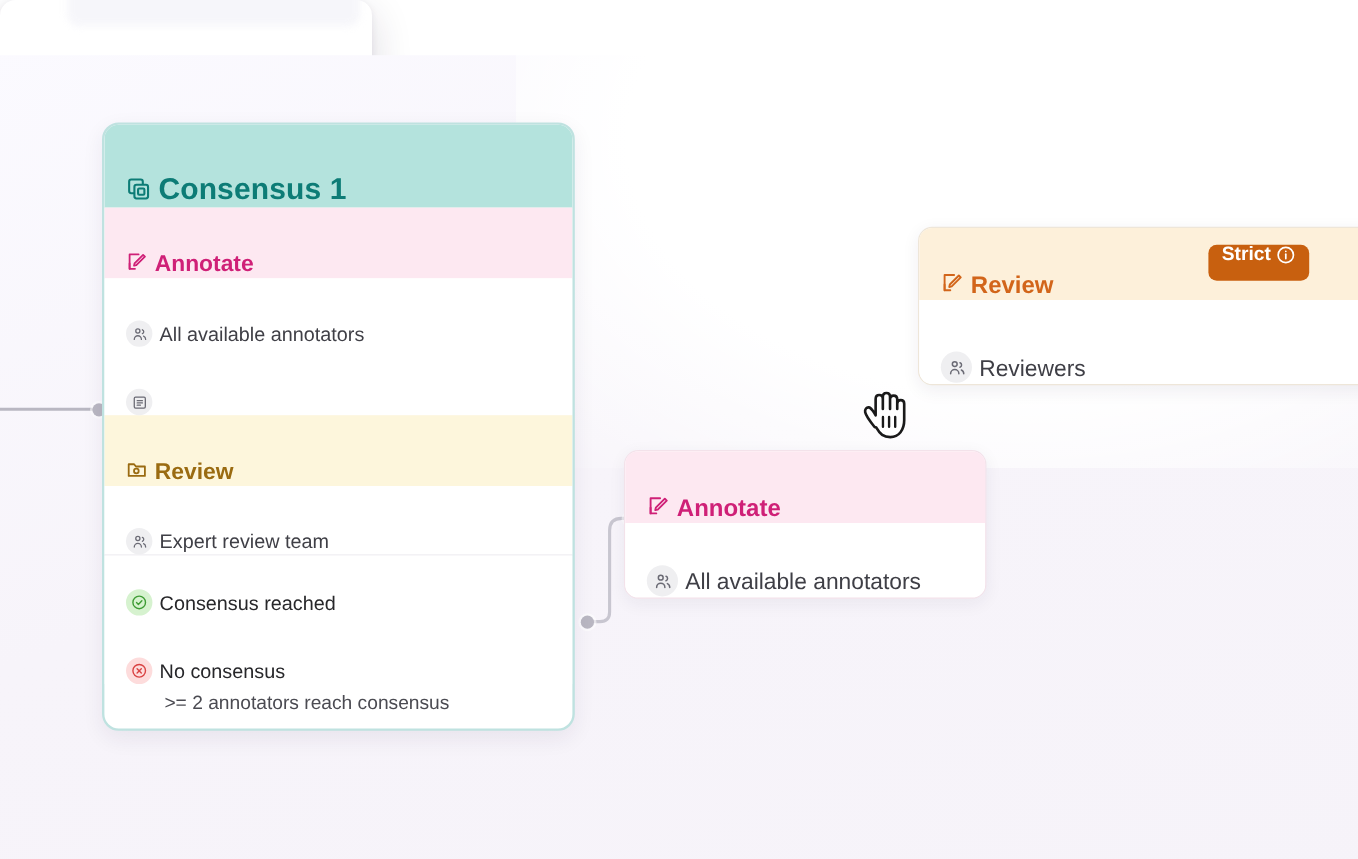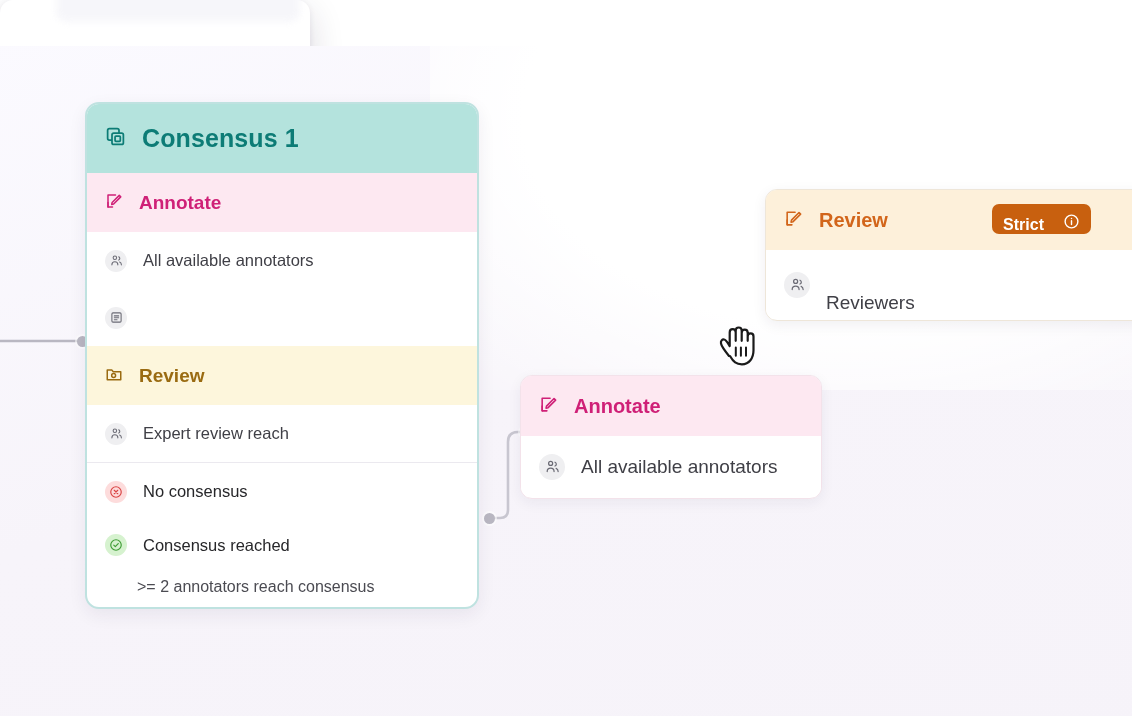--- a/index.html
+++ b/index.html
@@ -68,22 +68,22 @@
 
   
   .node {
     position: absolute;
     background: #ffffff;
     border-radius: 12px;
     overflow: hidden;
   }
   .node .row {
     display: flex;
-    align-items: center;
-    gap: 16px;
+    align-items: flex-end;
+    gap: 6px;
     padding: 0 18px;
     box-sizing: border-box;
   }
 
   
   #consensus-node {
     left: 85px;
     top: 102px;
     width: 390px;
     height: 503px;
@@ -188,22 +188,22 @@
     right: 41px;
     top: 204px;
     height: 30px;
     padding: 0 11px;
     border-radius: 7px;
     background: #c8600f;
     color: #ffffff;
     font-size: 16px;
     font-weight: bold;
     display: flex;
-    align-items: flex-end;
-    gap: 19px;
+    align-items: flex-start;
+    gap: 4px;
   }
   #review-node .body-row {
     height: 69px;
     background: #ffffff;
   }
   #review-node .body-row .label {
     font-size: 19px;
     color: #3f3f46;
     margin-top: 36px;
   }
@@ -356,43 +356,43 @@
 
     <div class="row detail-row">
       <span class="chip">
         <svg width="13" height="13" viewBox="0 0 24 24" fill="none" stroke="#6b6b75" stroke-width="2" stroke-linecap="round">
           <circle cx="9" cy="7" r="3.2"></circle>
           <path d="M3.5 20c0-3.3 2.6-5.6 5.5-5.6s5.5 2.3 5.5 5.6"></path>
           <path d="M16 5.2a3.2 3.2 0 0 1 0 6"></path>
           <path d="M17.8 14.9c2 .8 3.2 2.7 3.2 5.1"></path>
         </svg>
       </span>
-      <span class="label">Expert review reach</span>
+      <span class="label">Expert review team</span>
     </div>
 
     <div class="hr"></div>
+
+    <div class="row outcome-row" style="height:50px;">
+      <span class="chip green">
+        <svg width="14" height="14" viewBox="0 0 24 24" fill="none" stroke="#3f9c35" stroke-width="2" stroke-linecap="round" stroke-linejoin="round">
+          <circle cx="12" cy="12" r="9"></circle>
+          <path d="M8.2 12.3l2.6 2.6 5-5.4"></path>
+        </svg>
+      </span>
+      <span class="label">Consensus reached</span>
+    </div>
 
     <div class="row outcome-row">
       <span class="chip red">
         <svg width="14" height="14" viewBox="0 0 24 24" fill="none" stroke="#d94343" stroke-width="2" stroke-linecap="round">
           <circle cx="12" cy="12" r="9"></circle>
           <path d="M9 9l6 6M15 9l-6 6"></path>
         </svg>
       </span>
       <span class="label">No consensus</span>
-    </div>
-
-    <div class="row outcome-row" style="height:50px;">
-      <span class="chip green">
-        <svg width="14" height="14" viewBox="0 0 24 24" fill="none" stroke="#3f9c35" stroke-width="2" stroke-linecap="round" stroke-linejoin="round">
-          <circle cx="12" cy="12" r="9"></circle>
-          <path d="M8.2 12.3l2.6 2.6 5-5.4"></path>
-        </svg>
-      </span>
-      <span class="label">Consensus reached</span>
     </div>
 
     <div class="sub-note">&gt;= 2 annotators reach consensus</div>
   </div>
 
   <div class="node" id="review-node">
     <div class="row header">
       <span class="ico">
         <svg width="19" height="19" viewBox="0 0 24 24" fill="none" stroke="#d2651a" stroke-width="2" stroke-linecap="round" stroke-linejoin="round">
           <path d="M4 14v6h6"></path>

